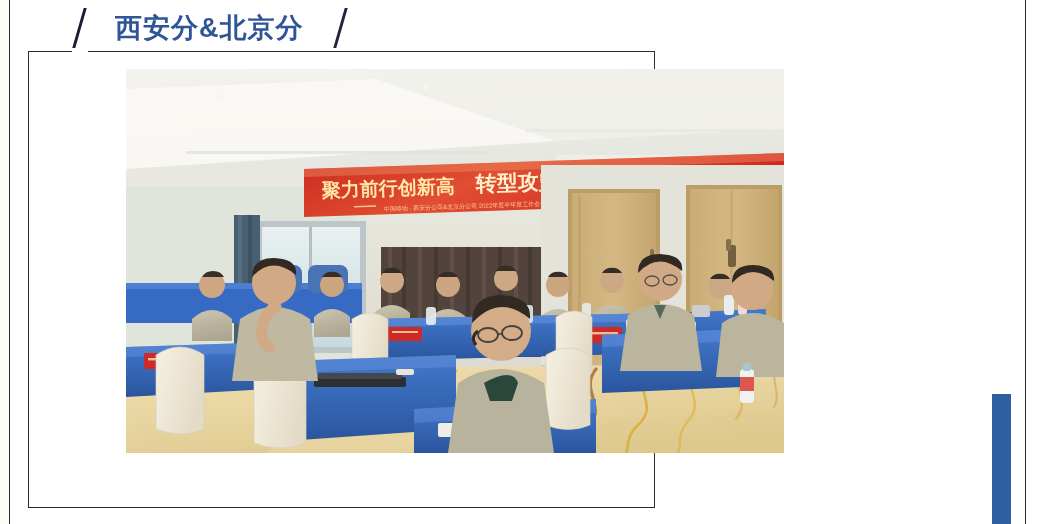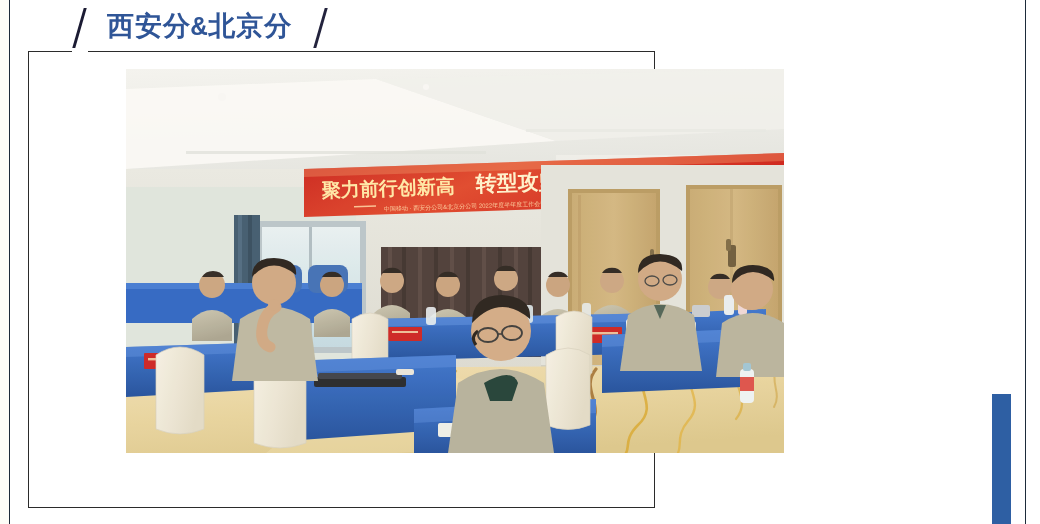--- a/index.html
+++ b/index.html
@@ -43,22 +43,21 @@
   }
 
   
   #heading {
     position: absolute;
     left: 70px;
     top: 2px;
     height: 52px;
     display: flex;
     align-items: center;
-    gap: 19px;
-    font-family: Liberation Mono, monospace;
+    gap: 27px;
   }
   .slash {
     display: inline-block;
     width: 18px;
     height: 40px;
     position: relative;
   }
   .slash::before {
     content: "";
     position: absolute;

